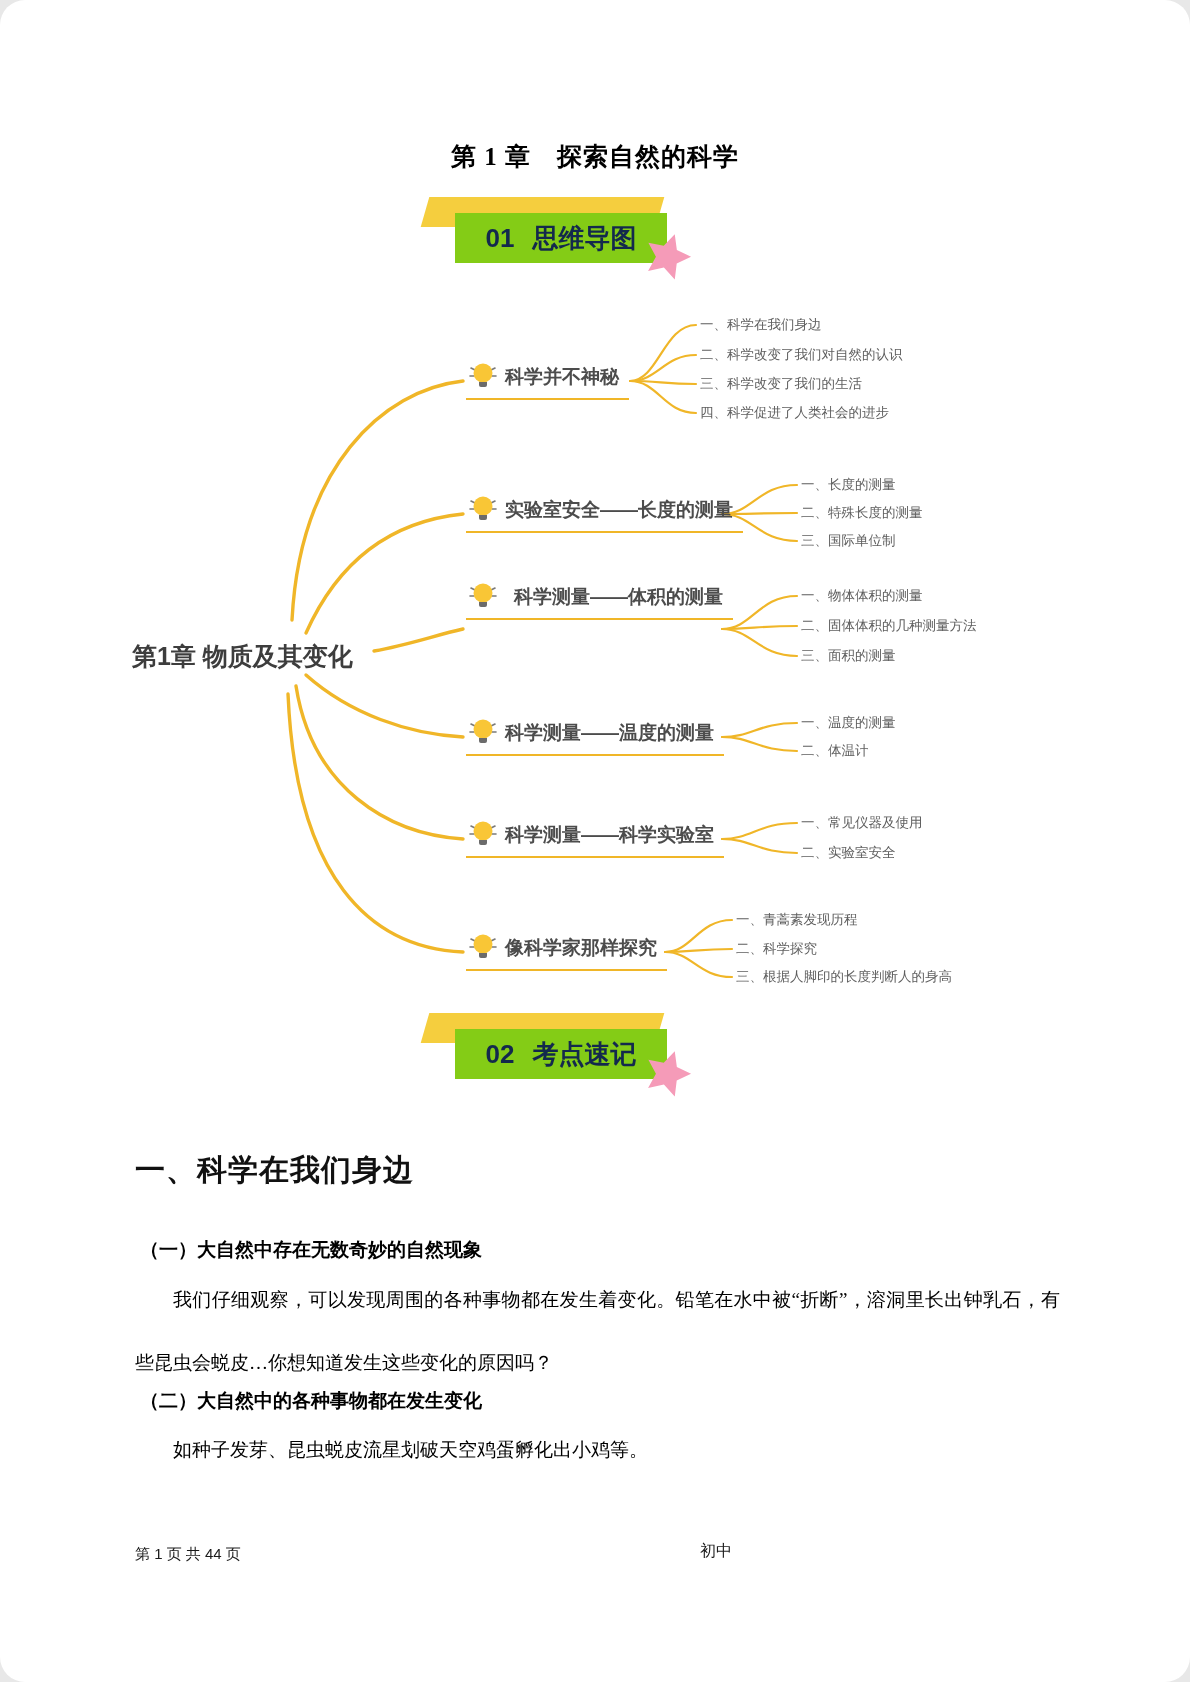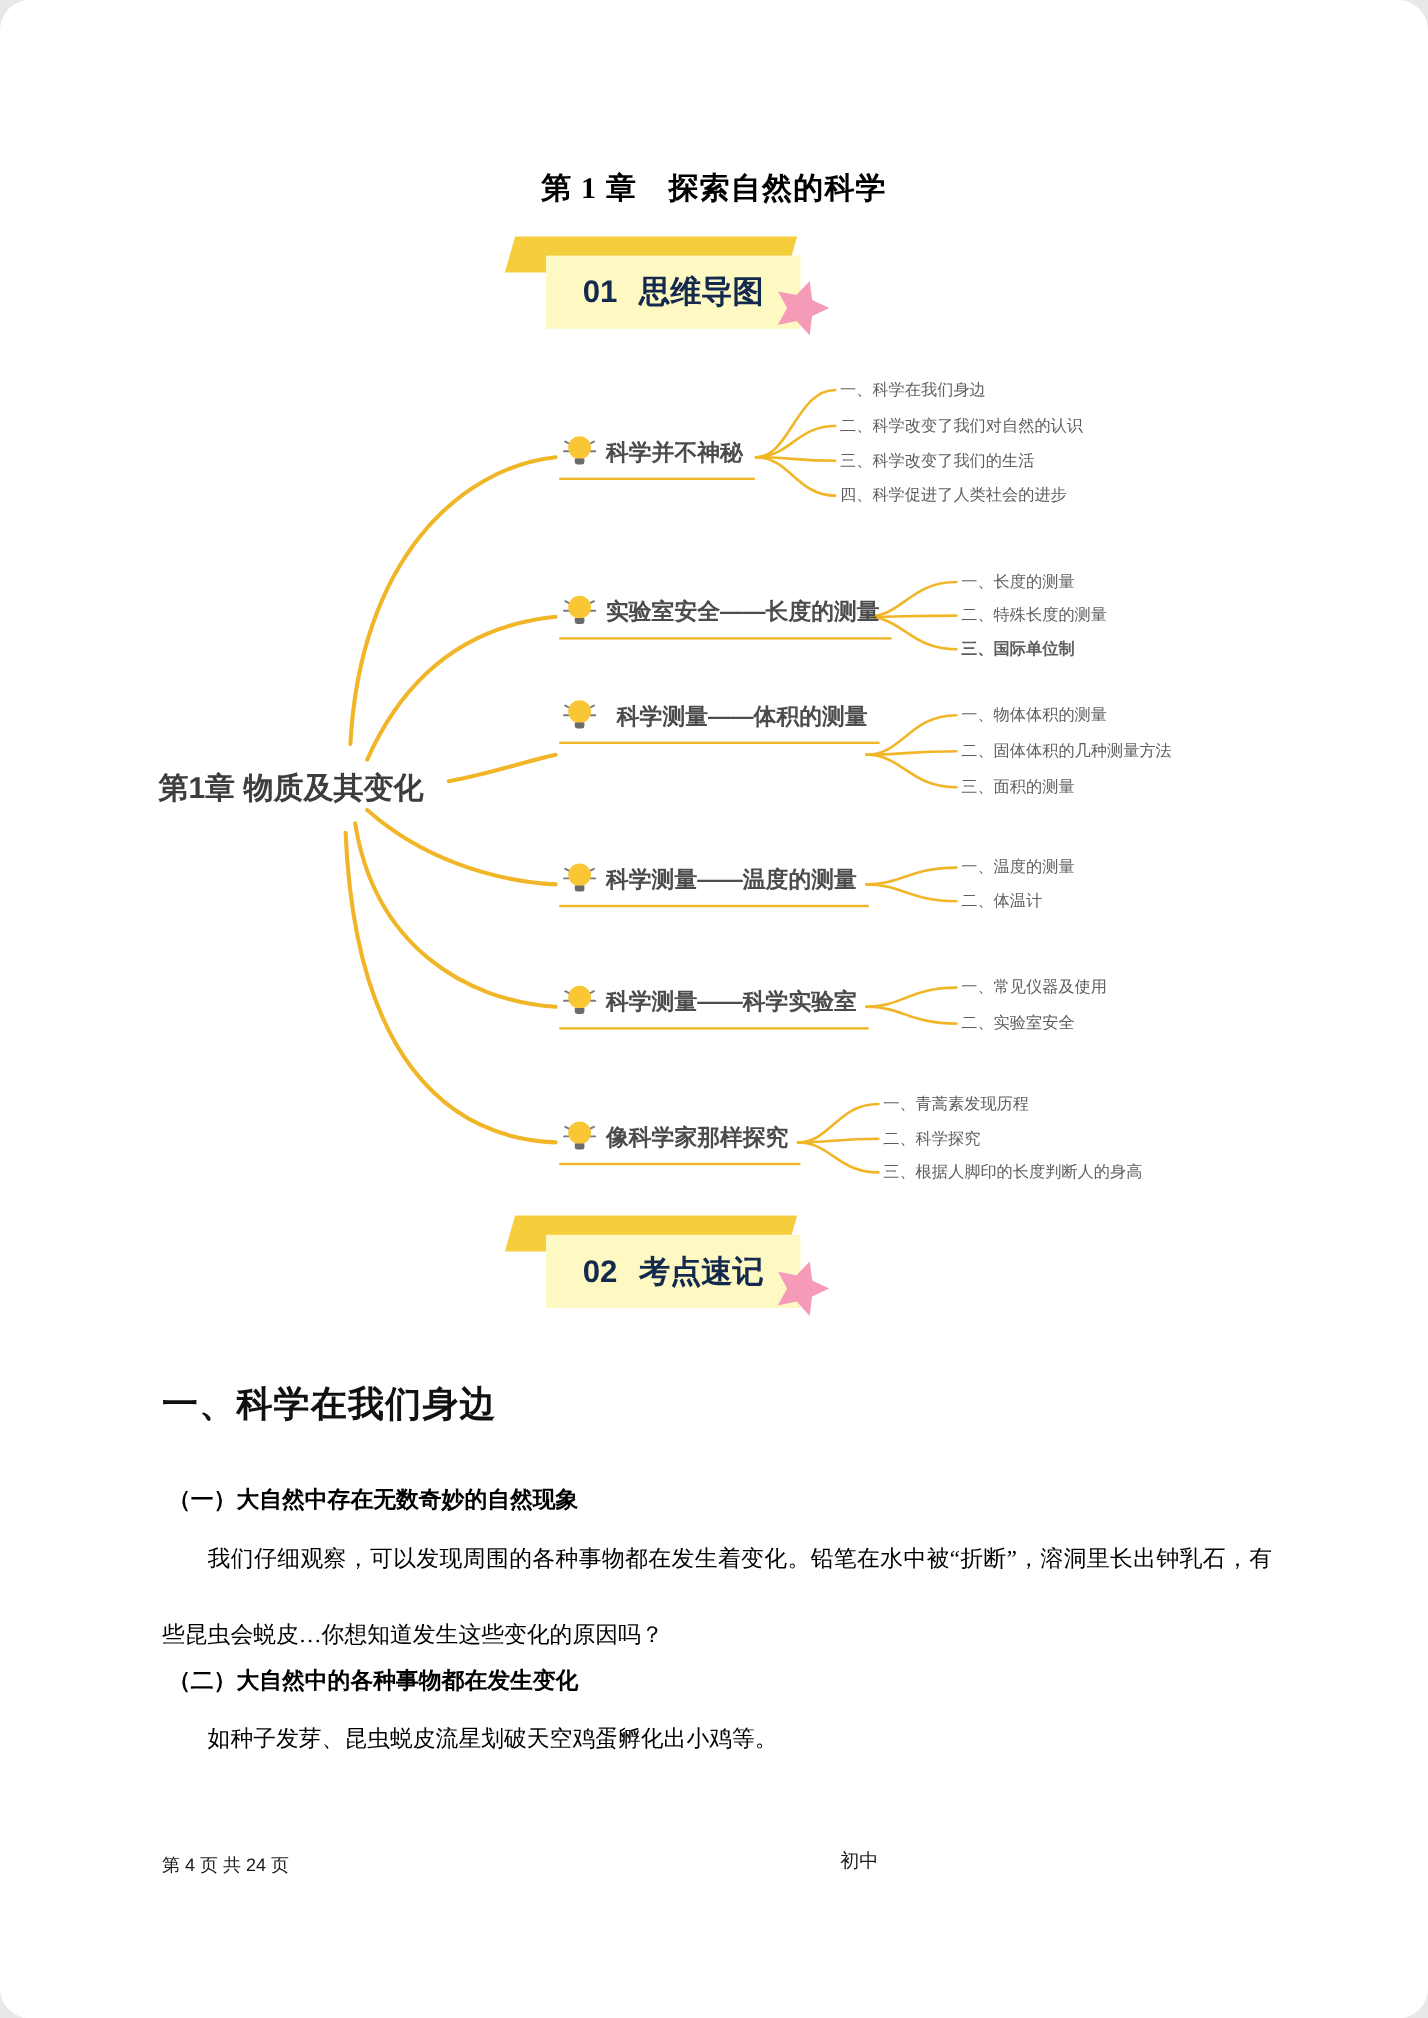--- a/index.html
+++ b/index.html
@@ -17,21 +17,21 @@
     font-family:"Liberation Serif","DejaVu Serif",serif;
     font-size:25px; font-weight:bold; color:#000; letter-spacing:1px;
   }
 
   
   .banner-accent {
     width:235px; height:30px; background:#F5CE3E;
     transform:skewX(-16deg);
   }
   .banner-box {
-    width:212px; height:61px; background:#fef9c3;
+    width:212px; height:50px; background:#84cc16;
     display:flex; align-items:center; justify-content:center; gap:18px;
   }
   .banner-num, .banner-label {
     font-size:26px; font-weight:bold; color:#13294D;
   }
   .banner-star { transform:rotate(18deg); }
 
   
   .mindmap-svg { left:0; top:0; width:1190px; height:1682px; pointer-events:none; }
   .root-node {
@@ -148,21 +148,21 @@
         <line x1="2" y1="16" x2="6" y2="16"></line>
           <line x1="28" y1="16" x2="24" y2="16"></line>
       </g>
       <circle cx="15" cy="13" r="9.5" fill="#F9C636"></circle>
       <path d="M11 22 h8 v3 a2 2 0 0 1 -2 2 h-4 a2 2 0 0 1 -2 -2 z" fill="#6b6b6b"></path>
     </svg>
     <span class="branch-label">实验室安全——长度的测量</span>
   </div>
   <div class="abs sub-item" style="left:801px; top:476px;">一、长度的测量</div>
   <div class="abs sub-item" style="left:801px; top:504px;">二、特殊长度的测量</div>
-  <div class="abs sub-item" style="left:801px; top:532px;font-weight:bold;">三、国际单位制</div>
+  <div class="abs sub-item" style="left:801px; top:532px;">三、国际单位制</div>
 
   <div class="abs branch-node" style="top:580px;gap:16px;">
     <svg class="bulb" viewBox="0 0 30 34">
       <g stroke="#7a7a7a" stroke-width="1.6" stroke-linecap="round">
         <line x1="3" y1="8" x2="7" y2="10"></line>
           <line x1="27" y1="8" x2="23" y2="10"></line>
         <line x1="2" y1="16" x2="6" y2="16"></line>
           <line x1="28" y1="16" x2="24" y2="16"></line>
       </g>
       <circle cx="15" cy="13" r="9.5" fill="#F9C636"></circle>
@@ -235,16 +235,16 @@
   </div>
 
   <div class="abs h1-heading">一、科学在我们身边</div>
 
   <div class="abs h2-heading" style="top:1237px;">（一）大自然中存在无数奇妙的自然现象</div>
   <div class="abs para" style="top:1268px;">我们仔细观察，可以发现周围的各种事物都在发生着变化。铅笔在水中被“折断”，溶洞里长出钟乳石，有些昆虫会蜕皮…你想知道发生这些变化的原因吗？</div>
 
   <div class="abs h2-heading" style="top:1388px;">（二）大自然中的各种事物都在发生变化</div>
   <div class="abs para" style="top:1418px;">如种子发芽、昆虫蜕皮流星划破天空鸡蛋孵化出小鸡等。</div>
 
-  <div class="abs footer-left">第 4 页 共 24 页</div>
+  <div class="abs footer-left">第 1 页 共 44 页</div>
   <div class="abs footer-right">初中</div>
 
 </div>
 
 </body></html>

